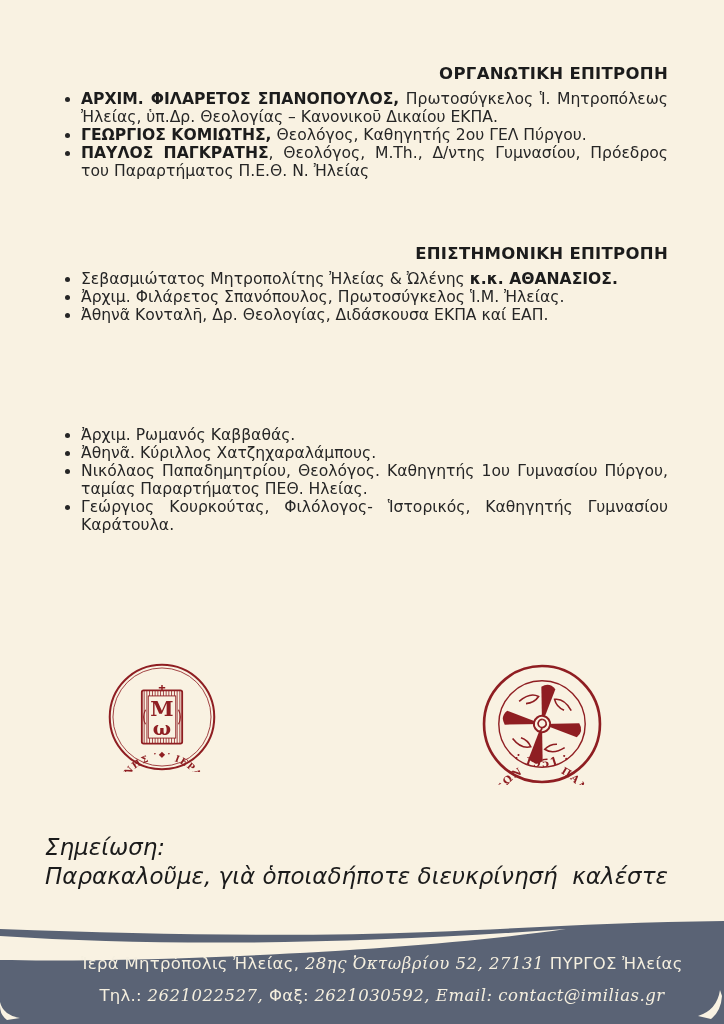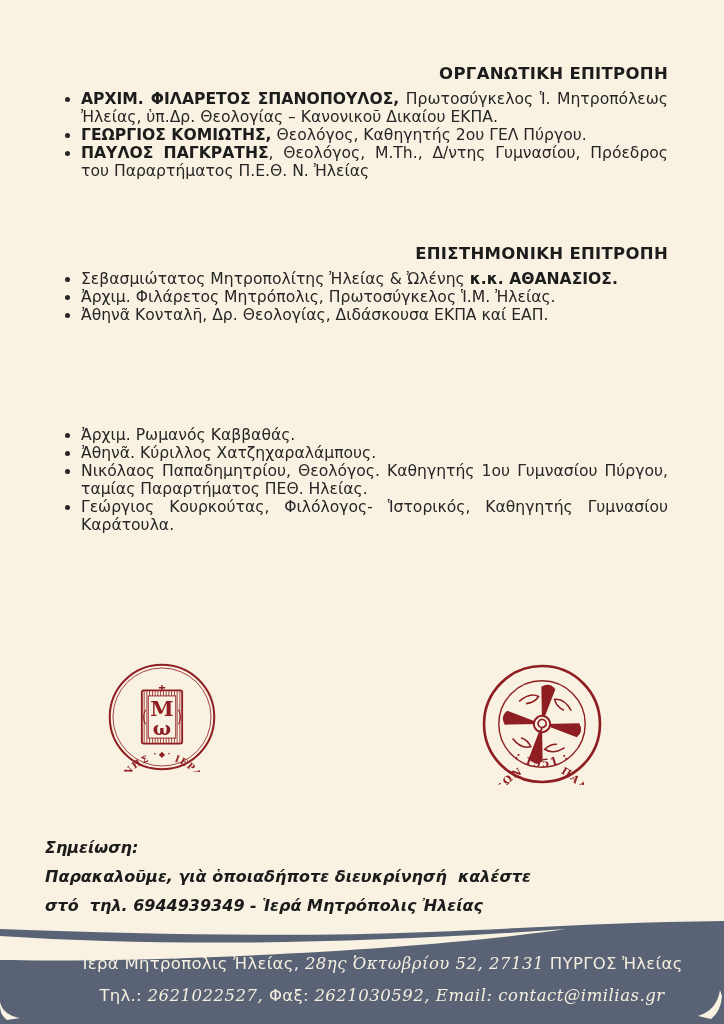--- a/index.html
+++ b/index.html
@@ -16,21 +16,21 @@
   ul { margin:0; padding:0 0 0 25px; }
   li {
     font-size:15.6px; line-height:18px; text-align:justify;
     color:#262626;
   }
   .b { font-weight:bold; color:#1c1c1c; }
   .seal { position:absolute; }
   .seal svg { display:block; }
   .note { position:absolute; left:45px; top:833px; }
   .note div {
-    font-weight:bold; font-style:italic; font-size:16px; line-height:29px;
+    font-weight:normal; font-style:italic; font-size:23px; line-height:29px;
     color:#1b1b1b; white-space:pre-wrap;
   }
   .footer-wave { position:absolute; left:0; bottom:0; width:724px; height:108px; }
   .footer-text {
     position:absolute; top:948px; left:0; width:724px; text-align:center;
     color:#f5efdf; z-index:2;
   }
   .footer-text .ln { line-height:32px; font-size:16.5px; letter-spacing:.3px;padding-left:40px; }
   .script {
     font-family:"DejaVu Serif", serif; font-style:italic; letter-spacing:.5px;
@@ -48,21 +48,21 @@
       <li><span></span><span class="b">ΑΡΧΙΜ. ΦΙΛΑΡΕΤΟΣ ΣΠΑΝΟΠΟΥΛΟΣ,</span><span> Πρωτοσύγκελος Ἱ. Μητροπόλεως Ἠλείας, ὑπ.Δρ. Θεολογίας – Κανονικοῦ Δικαίου ΕΚΠΑ.</span></li>
       <li><span></span><span class="b">ΓΕΩΡΓΙΟΣ ΚΟΜΙΩΤΗΣ,</span><span> Θεολόγος, Καθηγητής 2ου ΓΕΛ Πύργου.</span></li>
       <li><span></span><span class="b">ΠΑΥΛΟΣ ΠΑΓΚΡΑΤΗΣ</span><span>, Θεολόγος, M.Th., Δ/ντης Γυμνασίου, Πρόεδρος του Παραρτήματος Π.Ε.Θ. Ν. Ἠλείας</span></li>
     </ul>
   </section>
 
   <section style="top:244px">
     <h2>ΕΠΙΣΤΗΜΟΝΙΚΗ ΕΠΙΤΡΟΠΗ</h2>
     <ul>
       <li><span>Σεβασμιώτατος Μητροπολίτης Ἠλείας &amp; Ὠλένης </span><span class="b">κ.κ. ΑΘΑΝΑΣΙΟΣ.</span><span></span></li>
-      <li><span>Ἀρχιμ. Φιλάρετος Μητρόπολις, Πρωτοσύγκελος Ἱ.Μ. Ἠλείας.</span><span class="b"></span><span></span></li>
+      <li><span>Ἀρχιμ. Φιλάρετος Σπανόπουλος, Πρωτοσύγκελος Ἱ.Μ. Ἠλείας.</span><span class="b"></span><span></span></li>
       <li><span>Ἀθηνᾶ Κονταλῆ, Δρ. Θεολογίας, Διδάσκουσα ΕΚΠΑ καί ΕΑΠ.</span><span class="b"></span><span></span></li>
     </ul>
   </section>
 
   <section style="top:426px">
     <ul>
       <li><span>Ἀρχιμ. Ρωμανός Καββαθάς.</span><span class="b"></span><span></span></li>
       <li><span>Ἀθηνᾶ. Κύριλλος Χατζηχαραλάμπους.</span><span class="b"></span><span></span></li>
       <li><span>Νικόλαος Παπαδημητρίου, Θεολόγος. Καθηγητής 1ου Γυμνασίου Πύργου, ταμίας Παραρτήματος ΠΕΘ. Ηλείας.</span><span class="b"></span><span></span></li>
       <li><span>Γεώργιος Κουρκούτας, Φιλόλογος- Ἱστορικός, Καθηγητής Γυμνασίου Καράτουλα.</span><span class="b"></span><span></span></li>
@@ -118,21 +118,20 @@
         <path d="M60,55.5 a4,4 0 1 0 0.1,0 M60,63 q1.5,2.5 -1,4.5" fill="none" stroke="#8f1e22" stroke-width="1.6"></path>
         <path d="M34,42 q9,-11 18,-8 q-3,7 -11,9 M86,42 q-9,-11 -18,-8 q3,7 11,9" fill="none" stroke="#8f1e22" stroke-width="1.6"></path>
         <path d="M34,79 q10,9 19,5 q-4,-6 -11,-7 M86,79 q-10,9 -19,5 q4,-6 11,-7" fill="none" stroke="#8f1e22" stroke-width="1.6"></path>
       </g>
     </svg>
   </div>
 
   <div class="note">
     <div>Σημείωση:</div>
     <div>Παρακαλοῦμε, γιὰ ὁποιαδήποτε διευκρίνησή  καλέστε</div>
-    <div>στό  τηλ. 6944939349 - Ἱερά Μητρόπολις Ἠλείας</div>
   </div>
 
   <svg class="footer-wave" viewBox="0 0 724 108" preserveAspectRatio="none">
     <path d="M0,13 C160,19 300,21 430,16 C530,12 620,6 724,5 L724,108 L0,108 Z" fill="#5a6375"></path>
     <path d="M0,20 C170,31 360,28 566,13 C430,33 170,47 0,44 Z" fill="#f9f2e2"></path>
     <path d="M0,86 Q3,99 20,102 L7,104 Q0,99 0,90 Z" fill="#f9f2e2"></path>
     <path d="M720,74 Q717,94 698,100 L711,103 Q721,95 722,80 Z" fill="#f9f2e2"></path>
   </svg>
 
   <div class="footer-text">

